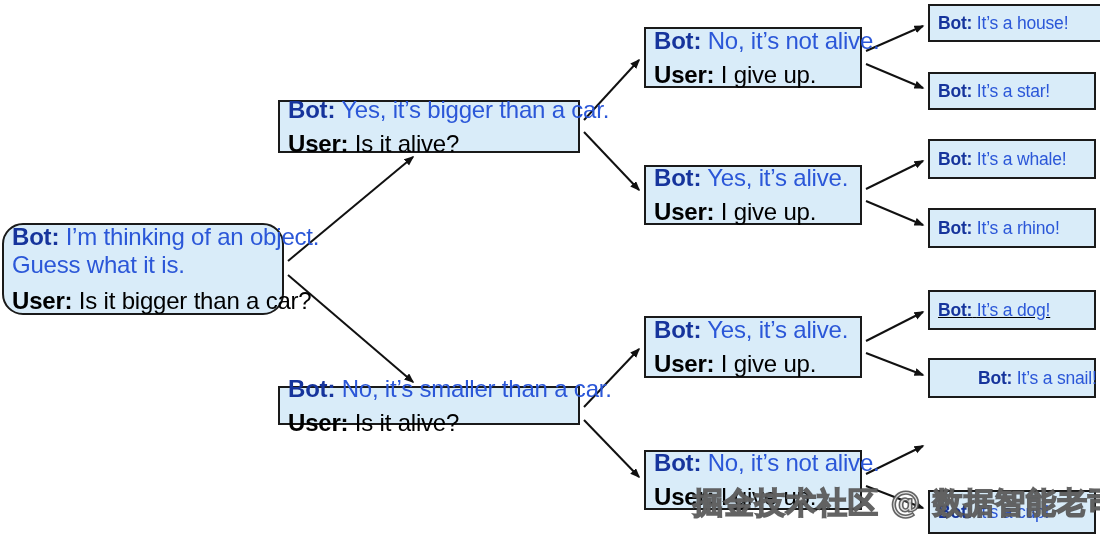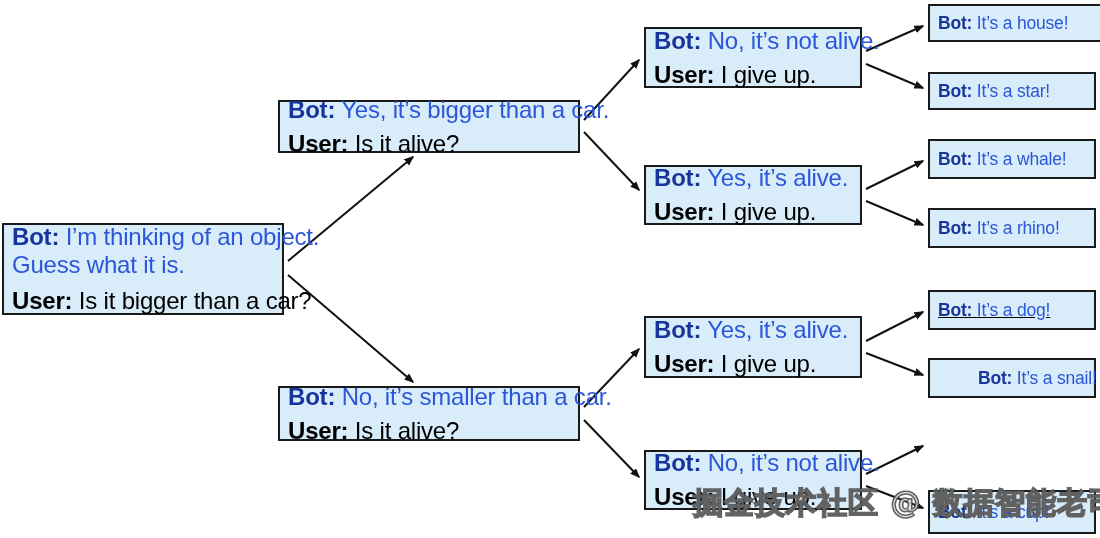--- a/index.html
+++ b/index.html
@@ -77,32 +77,32 @@
       <line x1="866" y1="64" x2="923" y2="88"></line>
       <line x1="866" y1="189" x2="923" y2="161"></line>
       <line x1="866" y1="201" x2="923" y2="225"></line>
       <line x1="866" y1="341" x2="923" y2="312"></line>
       <line x1="866" y1="353" x2="923" y2="375"></line>
       <line x1="866" y1="474" x2="923" y2="446"></line>
       <line x1="866" y1="486" x2="923" y2="508"></line>
     </g>
   </svg>
 
-  <div class="node node-root" style="left:2px; top:223px; width:282px; height:92px;">
+  <div class="node node-root" style="left:2px; top:223px; width:282px; height:92px;border-radius:21px;">
     <div class="line bot-line"><span class="lbl">Bot:</span> <span>I’m thinking of an object.</span></div>
     <div class="line bot-line">Guess what it is.</div>
     <div class="line user-line"><span class="lbl">User:</span> <span>Is it bigger than a car?</span></div>
   </div>
 
   <div class="node" style="left:278px; top:100px; width:302px; height:53px;">
     <div class="line bot-line"><span class="lbl">Bot:</span> <span>Yes, it’s bigger than a car.</span></div>
     <div class="line user-line"><span class="lbl">User:</span> <span>Is it alive?</span></div>
   </div>
 
-  <div class="node" style="left:278px; top:386px; width:302px; height:55px;">
+  <div class="node" style="left:278px; top:386px; width:302px; height:39px;">
     <div class="line bot-line"><span class="lbl">Bot:</span> <span>No, it’s smaller than a car.</span></div>
     <div class="line user-line"><span class="lbl">User:</span> <span>Is it alive?</span></div>
   </div>
 
   <div class="node" style="left:644px; top:27px; width:218px; height:61px;">
     <div class="line bot-line"><span class="lbl">Bot:</span> <span>No, it’s not alive.</span></div>
     <div class="line user-line"><span class="lbl">User:</span> <span>I give up.</span></div>
   </div>
 
   <div class="node" style="left:644px; top:165px; width:218px; height:60px;">

